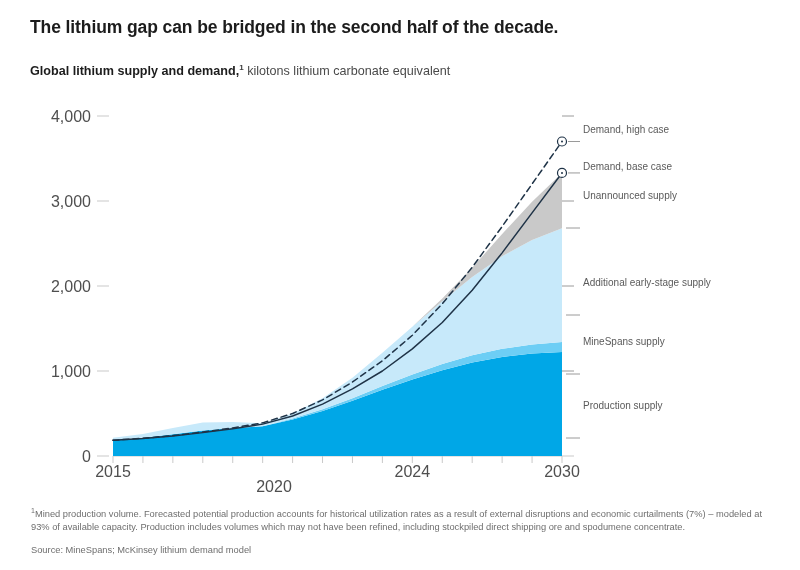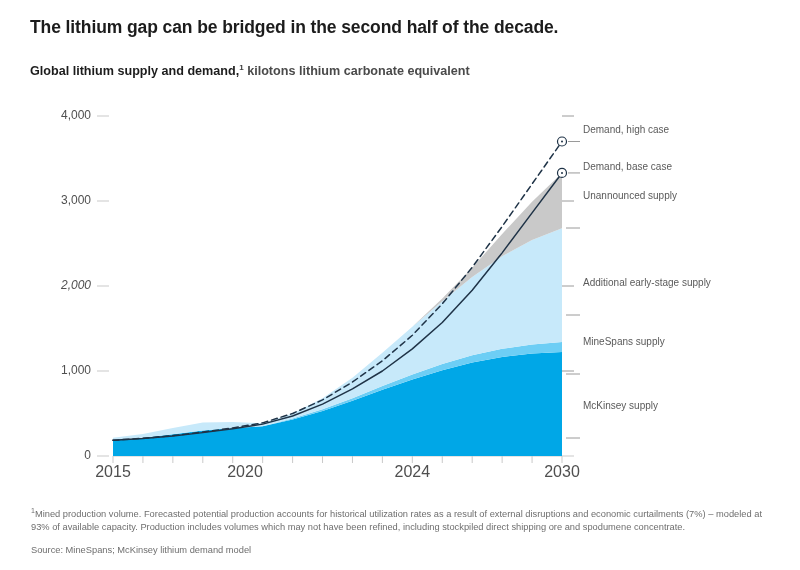--- a/index.html
+++ b/index.html
@@ -15,29 +15,29 @@
     position:absolute;left:30px;top:17px;
     font-size:17.5px;font-weight:700;color:#1c1c1c;
     letter-spacing:-0.1px;
   }
   .subtitle{
     position:absolute;left:30px;top:63px;
     font-size:12.6px;color:#3c3c3c;white-space:nowrap;
   }
   .subtitle .st-strong{font-weight:700;color:#1c1c1c;}
   .subtitle .st-sup{font-size:8px;vertical-align:super;font-weight:700;}
-  .subtitle .st-rest{font-weight:700;color:#4a4a4a;}
+  .subtitle .st-rest{font-weight:400;color:#4a4a4a;}
 
   
   .chart{position:absolute;left:0;top:0;width:800px;height:500px;}
   .plot-svg{position:absolute;left:0;top:0;}
 
   
   .ylab{
-    position:absolute;font-size:12px;color:#4f4f4f;
+    position:absolute;font-size:16px;color:#4f4f4f;
     text-align:right;width:60px;
   }
   
   .xlab{
     position:absolute;font-size:16px;color:#4f4f4f;
     text-align:center;width:60px;top:463px;
   }
 
   
   .serieslabel{
@@ -106,33 +106,33 @@
           <line x1="568" y1="141.5" x2="580" y2="141.5" stroke="#9a9a9a" stroke-width="1"></line>
           <line x1="566" y1="228" x2="580" y2="228" stroke="#9a9a9a" stroke-width="1"></line>
           <line x1="566" y1="315" x2="580" y2="315" stroke="#9a9a9a" stroke-width="1"></line>
           <line x1="566" y1="374" x2="580" y2="374" stroke="#9a9a9a" stroke-width="1"></line>
           <line x1="566" y1="438" x2="580" y2="438" stroke="#9a9a9a" stroke-width="1"></line>
         </g>
     </svg>
 
     <div class="ylab" id="ytick0" style="left: 31px; top: 448px;">0</div>
     <div class="ylab" id="ytick1" style="left: 31px; top: 363px;">1,000</div>
-    <div class="ylab" id="ytick2" style="left: 31px; top: 278px; font-style: italic;">2,000</div>
+    <div class="ylab" id="ytick2" style="left: 31px; top: 278px;">2,000</div>
     <div class="ylab" id="ytick3" style="left: 31px; top: 193px;">3,000</div>
     <div class="ylab" id="ytick4" style="left: 31px; top: 108px;">4,000</div>
 
     <div class="xlab" id="xtick0" style="left: 83px;">2015</div>
-    <div class="xlab" id="xtick1" style="left: 215px;">2020</div>
+    <div class="xlab" id="xtick1" style="left: 244px; margin-top: 15px;">2020</div>
     <div class="xlab" id="xtick2" style="left: 382.333px;">2024</div>
     <div class="xlab" id="xtick3" style="left: 532px;">2030</div>
 
     <div class="serieslabel" style="left:583px;top:124px;">Demand, high case</div>
     <div class="serieslabel" style="left:583px;top:161px;">Demand, base case</div>
     <div class="serieslabel" style="left:583px;top:190px;">Unannounced supply</div>
     <div class="serieslabel" style="left:583px;top:277px;">Additional early-stage supply</div>
     <div class="serieslabel" style="left:583px;top:336px;">MineSpans supply</div>
-    <div class="serieslabel" style="left:583px;top:400px;">McKinsey supply</div>
+    <div class="serieslabel" style="left:583px;top:400px;">Production supply</div>
   </div>
 
   <div class="foot foot-note"><span class="sup">1</span><span>Mined production volume. Forecasted potential production accounts for historical utilization rates as a result of external disruptions and economic curtailments (7%) – modeled at 93% of available capacity. Production includes volumes which may not have been refined, including stockpiled direct shipping ore and spodumene concentrate.</span></div>
   <div class="foot foot-source">Source: MineSpans; McKinsey lithium demand model</div>
 
 </div>
 
 </body></html>

